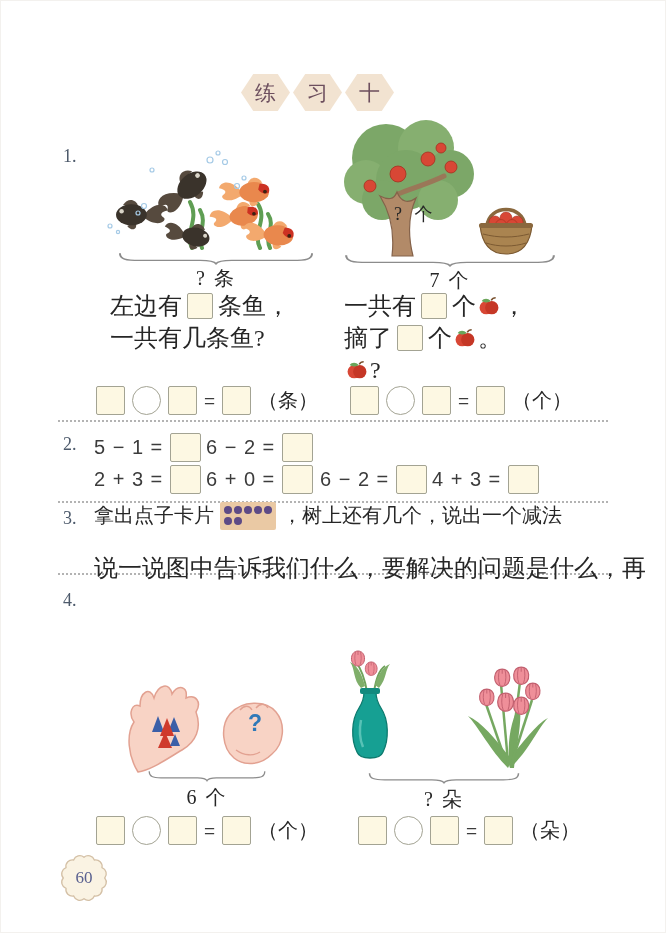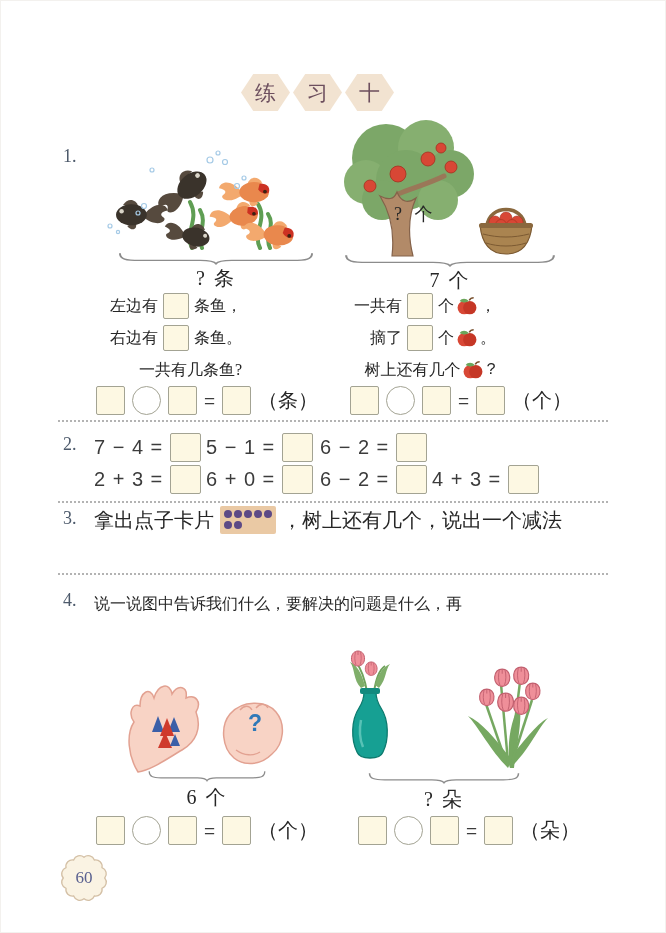--- a/index.html
+++ b/index.html
@@ -12,40 +12,40 @@
   .hex-row{position:absolute;left:241px;top:74px;display:flex;gap:3px;}
   .hex{
     width:49px;height:37px;background:#f2e3d1;
     clip-path:polygon(0 50%,25% 0,75% 0,100% 50%,75% 100%,25% 100%);
     display:flex;align-items:center;justify-content:center;
     color:#6d4f5e;font-size:21px;
   }
   
   .abs{position:absolute;}
   .num{position:absolute;font-size:18px;color:#4d5a6b;}
-  .cnline{display:flex;align-items:center;height:32px;font-size:16px;white-space:nowrap;justify-content:flex-end;}
+  .cnline{display:flex;align-items:center;height:32px;font-size:24px;white-space:nowrap;}
   .blank-box{
     display:inline-block;width:24px;height:24px;background:#fdf8e3;
     border:1px solid #a3a393;border-radius:2px;margin:0 5px;flex:0 0 auto;
   }
   .eq-row{position:absolute;display:flex;align-items:center;gap:7px;font-size:20px;}
   .eq-box{width:27px;height:27px;background:#fdf8e3;border:1px solid #a3a393;border-radius:2px;flex:0 0 auto;}
   .eq-circle{width:27px;height:27px;background:#ffffff;border:1px solid #a3a393;border-radius:50%;flex:0 0 auto;}
   .eq-sign{color:#3c3c3c;font-family:"Liberation Sans",sans-serif;font-size:19px;}
   .eq-unit{font-size:20px;color:#262626;}
   .brace{position:absolute;}
   .brace svg{display:block;width:100%;height:100%;}
   .group-label{position:absolute;text-align:center;font-size:20px;color:#262626;letter-spacing:2px;}
   .sep{position:absolute;left:58px;width:550px;border-top:2px dotted #b3b3b3;height:0;}
   
   .ex2-row{position:absolute;left:94px;display:grid;grid-template-columns:112px 114px 112px 112px;height:30px;}
   .ex2-cell{display:flex;align-items:center;font-family:"Liberation Sans",sans-serif;font-size:20px;color:#3c3c3c;letter-spacing:1px;}
   .ans-box{display:inline-block;width:29px;height:27px;background:#fdf8e3;border:1px solid #a3a393;border-radius:2px;margin-left:7px;}
   
-  .ex3-line{display:flex;align-items:center;height:36px;font-size:20px;white-space:nowrap;}
+  .ex3-line{display:flex;align-items:flex-start;height:36px;font-size:20px;white-space:nowrap;}
   .dot-card{position:relative;display:inline-block;width:56px;height:28px;background:#eac9a4;border-radius:2px;margin:0 6px;flex:0 0 auto;}
   .dot{position:absolute;width:8px;height:8px;border-radius:50%;background:#5d4a86;}
   
   .fist-q{position:absolute;color:#2f79b8;font-size:23px;font-weight:bold;font-family:"Liberation Sans",sans-serif;}
   
   .badge{position:absolute;left:60px;top:854px;width:48px;height:48px;}
   .badge svg{position:absolute;inset:0;}
   .badge span{position:absolute;inset:0;display:flex;align-items:center;justify-content:center;color:#5a6190;font-size:17px;}
   .apple-ic{flex:0 0 auto;margin:0 3px;}
 </style>
@@ -172,81 +172,71 @@
   </div>
   <div class="group-label" style="left:344px;top:267px;width:212px;">7 个</div>
 
   <div class="abs" style="left:110px;top:290px;">
     <div class="cnline">
       <span>左边有</span>
       <span class="blank-box"></span>
       <span>条鱼，</span>
     </div>
     <div class="cnline">
-      <span>右边有</span>
-      <span class="blank-box"></span>
-      <span>条鱼。</span>
-    </div>
-    <div class="cnline">
       <span>一共有几条鱼?</span>
     </div>
   </div>
   <div class="eq-row" style="left:96px;top:386px;">
     <span class="eq-box"></span>
     <span class="eq-circle"></span>
     <span class="eq-box"></span>
     <span class="eq-sign">=</span>
     <span class="eq-box"></span>
     <span class="eq-unit">（条）</span>
   </div>
 
-  <div class="abs" style="left:354px;top:290px;font-family:Liberation Mono, monospace;">
+  <div class="abs" style="left:344px;top:290px;">
     <div class="cnline">
       <span>一共有</span>
       <span class="blank-box"></span>
       <span>个</span>
       <svg class="apple-ic" width="20" height="20" viewBox="0 0 18 18">
           <use href="#apple-glyph"></use>
         </svg>
       <span>，</span>
     </div>
     <div class="cnline">
       <span>摘了</span>
       <span class="blank-box"></span>
       <span>个</span>
       <svg class="apple-ic" width="20" height="20" viewBox="0 0 18 18">
           <use href="#apple-glyph"></use>
         </svg>
       <span>。</span>
     </div>
     <div class="cnline">
-      <span>树上还有几个</span>
       <svg class="apple-ic" width="20" height="20" viewBox="0 0 18 18">
           <use href="#apple-glyph"></use>
         </svg>
       <span>?</span>
     </div>
   </div>
   <div class="eq-row" style="left:350px;top:386px;">
     <span class="eq-box"></span>
     <span class="eq-circle"></span>
     <span class="eq-box"></span>
     <span class="eq-sign">=</span>
     <span class="eq-box"></span>
     <span class="eq-unit">（个）</span>
   </div>
 
   <div class="sep" style="top:420px;"></div>
 
   <div class="num" style="left:63px;top:434px;">2.</div>
   <div class="ex2-row" style="top:432px;">
-    <div class="ex2-cell">
-        <span>7 − 4 =</span>
-        <span class="ans-box"></span>
-      </div>
     <div class="ex2-cell">
         <span>5 − 1 =</span>
         <span class="ans-box"></span>
       </div>
     <div class="ex2-cell">
         <span>6 − 2 =</span>
         <span class="ans-box"></span>
       </div>
   </div>
   <div class="ex2-row" style="top:464px;">
@@ -283,21 +273,21 @@
           <span class="dot" style="left: 4px; top: 15px;"></span>
           <span class="dot" style="left: 14px; top: 15px;"></span>
         </span>
       <span>，树上还有几个，说出一个减法</span>
     </div>
   </div>
 
   <div class="sep" style="top:573px;"></div>
 
   <div class="num" style="left:63px;top:590px;">4.</div>
-  <div class="abs" style="left:94px;top:588px;">
+  <div class="abs" style="left:94px;top:552px;">
     <div class="cnline">
         <span>说一说图中告诉我们什么，要解决的问题是什么，再</span>
       </div>
   </div>
 
   <svg class="abs" style="left:124px;top:680px;" width="86" height="94" viewBox="0 0 86 94">
     <path d="M14,92 C4,76 2,54 10,42 C4,34 8,22 16,26 C16,12 26,6 30,18 C34,4 46,2 48,14 C54,4 64,6 62,18 C72,14 78,22 72,32 C78,48 72,62 58,70 C44,78 28,90 14,92 Z" fill="#f8d3c5" stroke="#e2a191" stroke-width="1.5"></path>
     <g transform="translate(22,30)">
       <path d="M6,22 L12,6 L18,22 Z" fill="#3b5fa8"></path>
       <path d="M22,22 L28,7 L34,22 Z" fill="#3b5fa8"></path>

